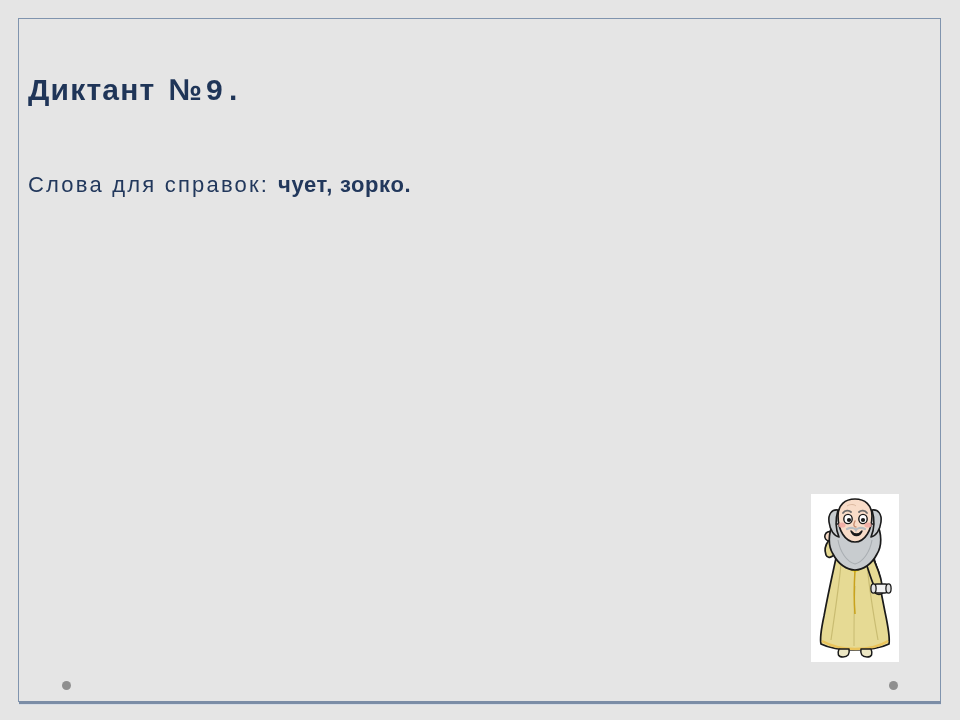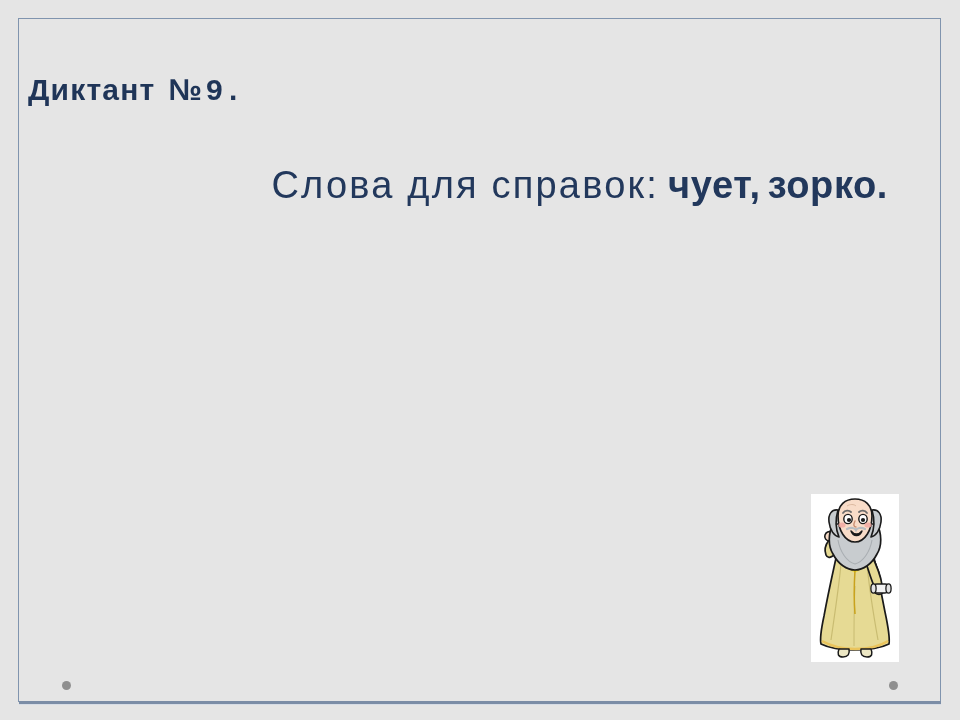--- a/index.html
+++ b/index.html
@@ -65,25 +65,24 @@
     white-space: nowrap;
   }
   .title-line .t-main { letter-spacing: 1.2px; }
   .title-line .t-no { padding-left: 13px; letter-spacing: 0px; }
   .title-line .t-num { padding-left: 4px; }
   .title-line .t-dot { padding-left: 6px; font-weight: bold; }
 
   #spacer { height: 56px; }
 
   .body-line {
-    font-size: 38px;
+    font-size: 22px;
     color: #22385c;
     line-height: 38px;
     white-space: nowrap;
-    text-align: right;
   }
   .body-line .b-reg {
     font-weight: normal;
     letter-spacing: 2.2px;
   }
   .body-line .b-bold {
     font-weight: bold;
     letter-spacing: 0.6px;
     padding-left: 9px;
   }

